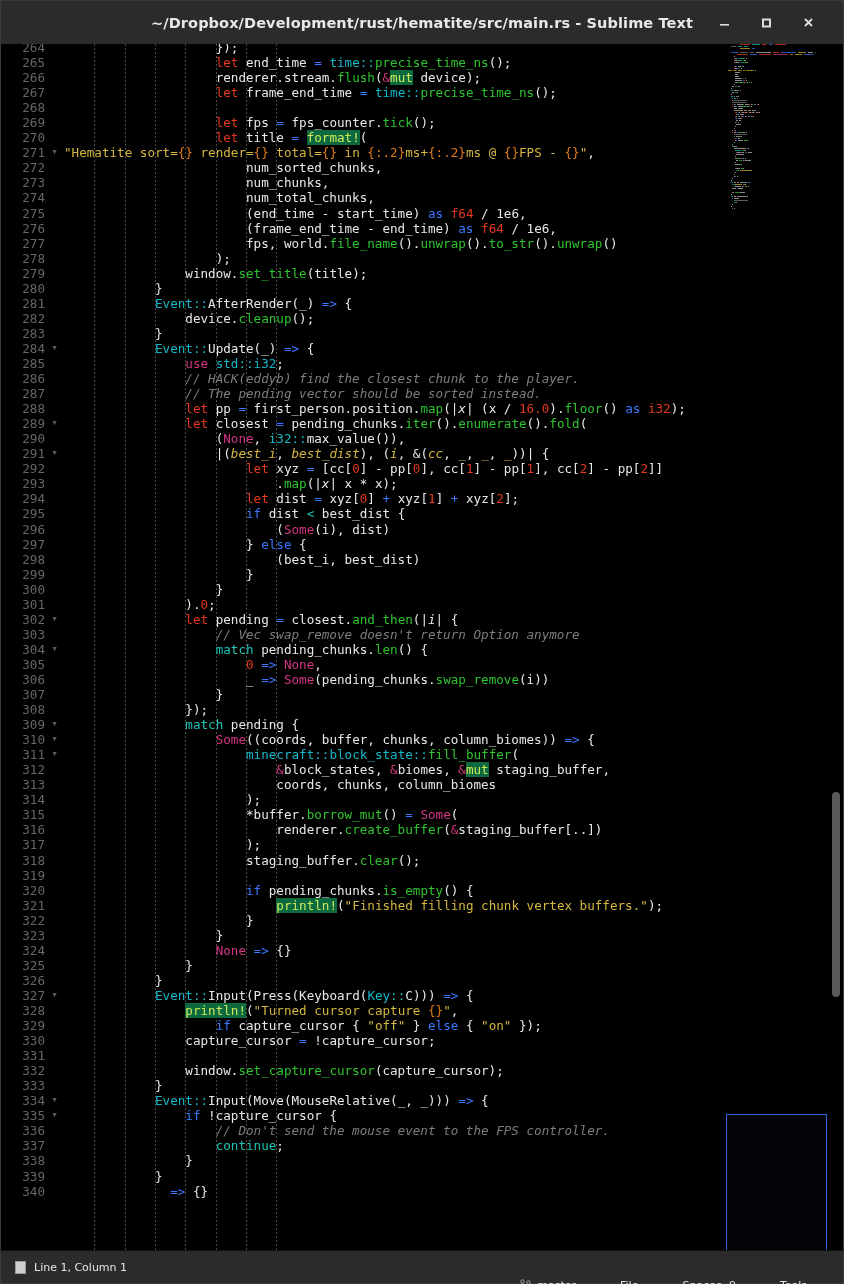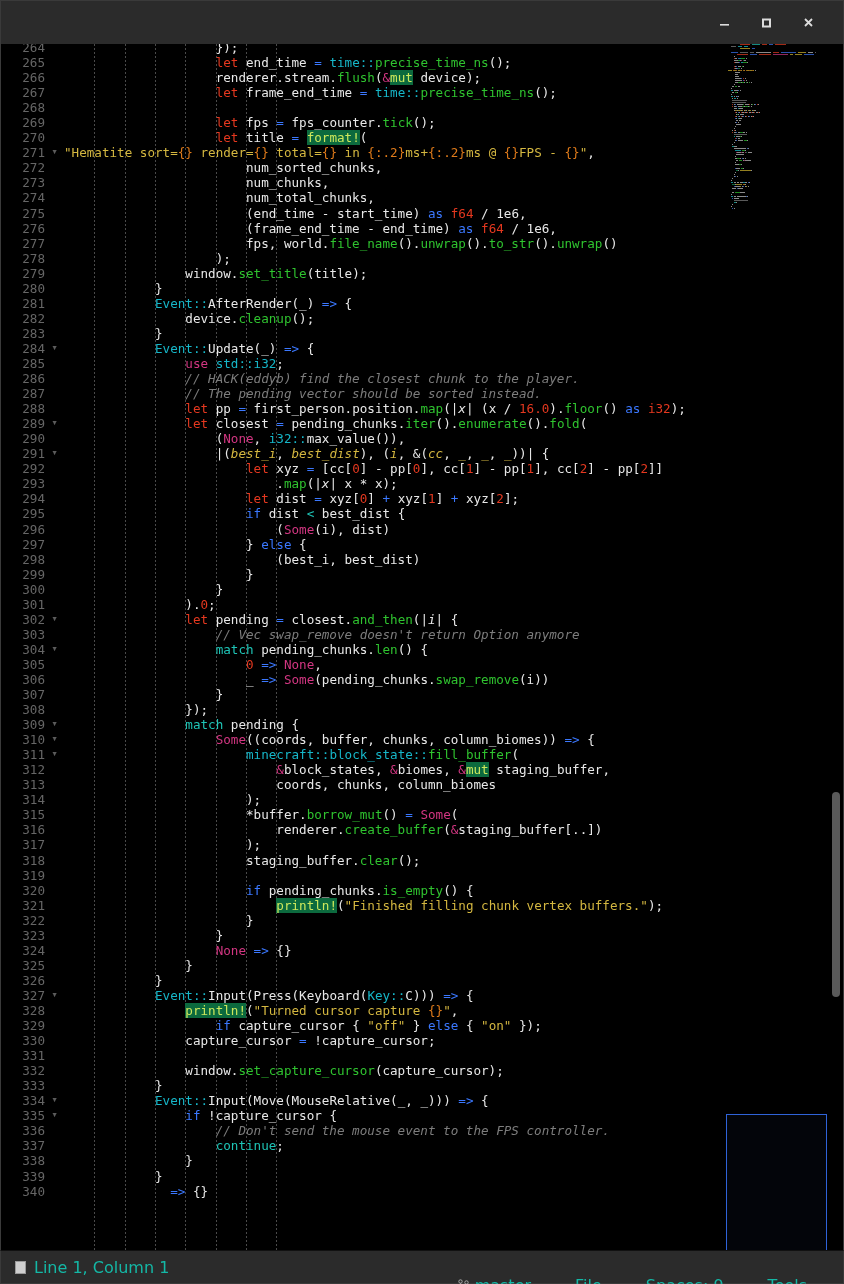--- a/index.html
+++ b/index.html
@@ -190,40 +190,41 @@
   }
 
   
   .statusbar {
     height: 30px; flex: 0 0 30px;
     background: #2b2b2b;
     border: 1px solid #3a3a3a;
     border-top: 1px solid #111;
     display: flex; align-items: center;
     padding: 16px 14px;
-    font-size: 16px; color: #14b8a6;
+    font-size: 11px; color: #e5e5e5;
     font-family: "DejaVu Sans", sans-serif;
   }
   .sb-left { display: flex; align-items: center; gap: 8px; }
   .sb-caret-icon {
     width: 11px; height: 13px;
     border: 1px solid #9a9a9a;
     background: #cfcfcf;
     display: inline-block;
   }
   .sb-right { margin-left: auto; display: flex; align-items: center; margin-top: 36px; }
   .sb-item { padding: 0 22px; white-space: nowrap; }
   .sb-branch { display: flex; align-items: center; gap: 6px; padding-right: 22px; }
 </style>
 </head>
 <body>
 
 <div id="app">
 
   <div class="titlebar">
+    <div class="title-text">~/Dropbox/Development/rust/hematite/src/main.rs - Sublime Text</div>
     <div class="win-btns">
       <div class="win-btn">
         <svg width="13" height="13" viewBox="0 0 13 13">
             <rect x="2" y="8" width="9" height="1.6" fill="#dcdcdc"></rect>
           </svg>
       </div>
       <div class="win-btn">
         <svg width="13" height="13" viewBox="0 0 13 13">
             <rect x="3" y="3.5" width="7" height="7" fill="none" stroke="#dcdcdc" stroke-width="2"></rect>
           </svg>

